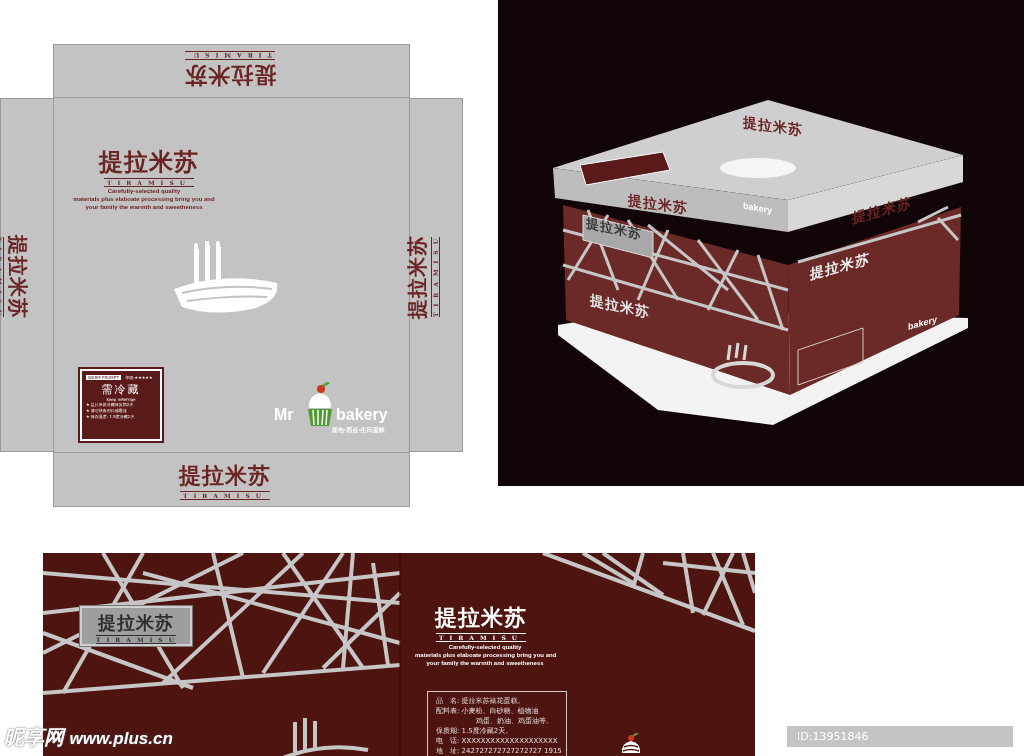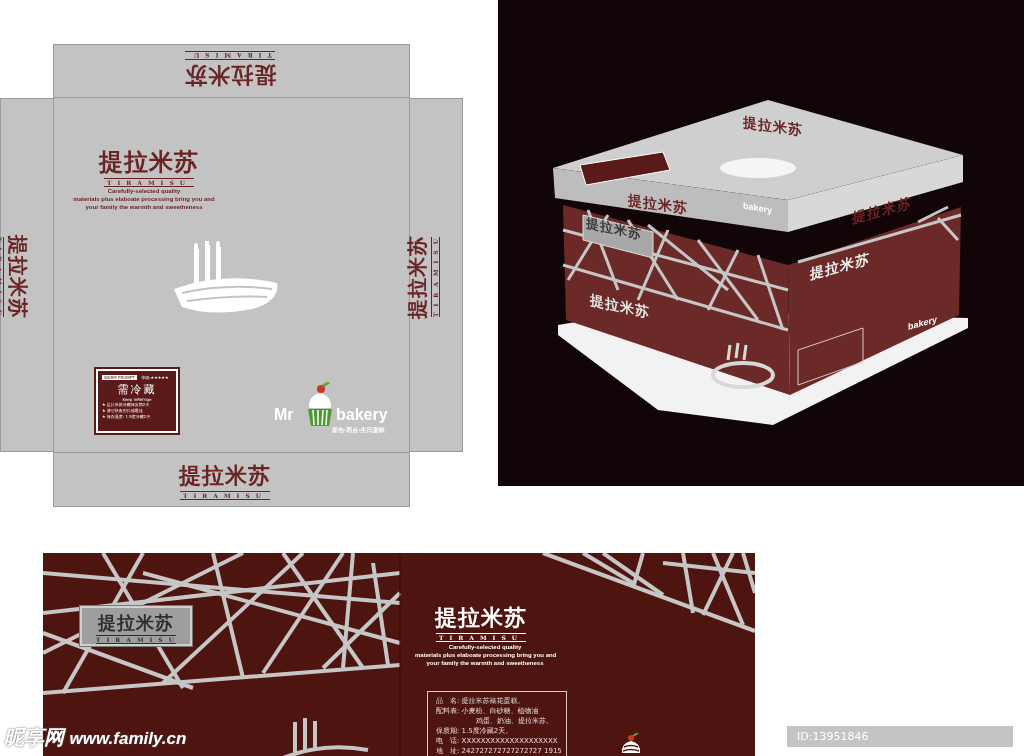--- a/index.html
+++ b/index.html
@@ -57,21 +57,21 @@
       <rect x="33" y="4" width="5" height="42" fill="#fff"></rect>
       <rect x="44" y="6" width="5" height="40" fill="#fff"></rect>
       <ellipse cx="24" cy="6" rx="2" ry="4" fill="#fff"></ellipse>
       <ellipse cx="35" cy="2" rx="2" ry="4" fill="#fff"></ellipse>
       <ellipse cx="46" cy="4" rx="2" ry="4" fill="#fff"></ellipse>
       <path d="M2 48 Q50 30 105 42 Q108 60 80 68 Q40 76 10 66 Z" fill="#fff"></path>
       <path d="M10 52 Q55 42 100 48" stroke="#c3c3c3" stroke-width="2" fill="none"></path>
       <path d="M15 60 Q60 54 95 56" stroke="#c3c3c3" stroke-width="2" fill="none"></path>
     </svg>
 
-    <div class="abs warm" style="left:42px;top:271px;width:82px;height:64px;">
+    <div class="abs warm" style="left:26px;top:271px;width:82px;height:72px;">
       <span class="warm-tag">WARM PROMPT</span>
       <span style="font-size:4px;margin-left:3px;">等级:★★★★★</span>
       <div class="warm-title">需冷藏</div>
       <div style="font-size:4px;text-align:center;">Keep inRefrige</div>
       <div class="warm-line">★ 提拉米苏冷藏保质期2天</div>
       <div class="warm-line">★ 请尽快食用口感最佳</div>
       <div class="warm-line">★ 保存温度: 1.5度冷藏2天</div>
     </div>
 
     <div class="abs" style="left:220px;top:284px;width:120px;height:60px;">
@@ -211,32 +211,32 @@
   </div>
   <div class="abs slogan" style="left:372px;top:90px;width:140px;color:#ffffff;">
     <div>Carefully-selected quality</div>
     <div>materials plus elaboate processing bring you and</div>
     <div>your family the warmth and sweetheness</div>
   </div>
 
   <div class="abs info-box" style="left:384px;top:138px;width:140px;height:70px;">
     <div><span>品　名:</span> <span>提拉米苏裱花蛋糕。</span></div>
     <div><span>配料表:</span> <span>小麦粉、白砂糖、植物油</span></div>
-    <div style="padding-left:40px;"><span>鸡蛋、奶油、提拉米苏。</span></div>
+    <div style="padding-left:40px;"><span>鸡蛋、奶油、鸡蛋油等。</span></div>
     <div><span>保质期:</span> <span>1.5度冷藏2天。</span></div>
     <div><span>电　话:</span> <span>XXXXXXXXXXXXXXXXXXXX</span></div>
     <div><span>地　址:</span> <span>242727272727272727 1915</span></div>
 
   </div>
 
   <svg class="abs" style="left:575px;top:180px;" width="26" height="26" viewBox="0 0 26 26">
     <circle cx="13" cy="5" r="3" fill="#c83a1f"></circle>
     <path d="M15 3 L20 0" stroke="#5aa83a" stroke-width="2"></path>
     <path d="M4 20 Q3 10 13 8 Q23 10 22 20 Z" fill="#fff"></path>
     <path d="M6 14 Q13 11 20 14 M5 18 Q13 15 21 18" stroke="#4e1410" stroke-width="1.5" fill="none"></path>
   </svg>
 </div>
 
 <div class="abs watermark" style="left:4px;top:724px;">
   <span>昵享网</span>
-  <span style="font-size:17px;">www.family.cn</span>
+  <span style="font-size:17px;">www.plus.cn</span>
 </div>
 <div class="abs idbar" style="left:787px;top:726px;width:226px;height:21px;">ID:13951846 NO:20131031091852024303</div>
 
 </body></html>

